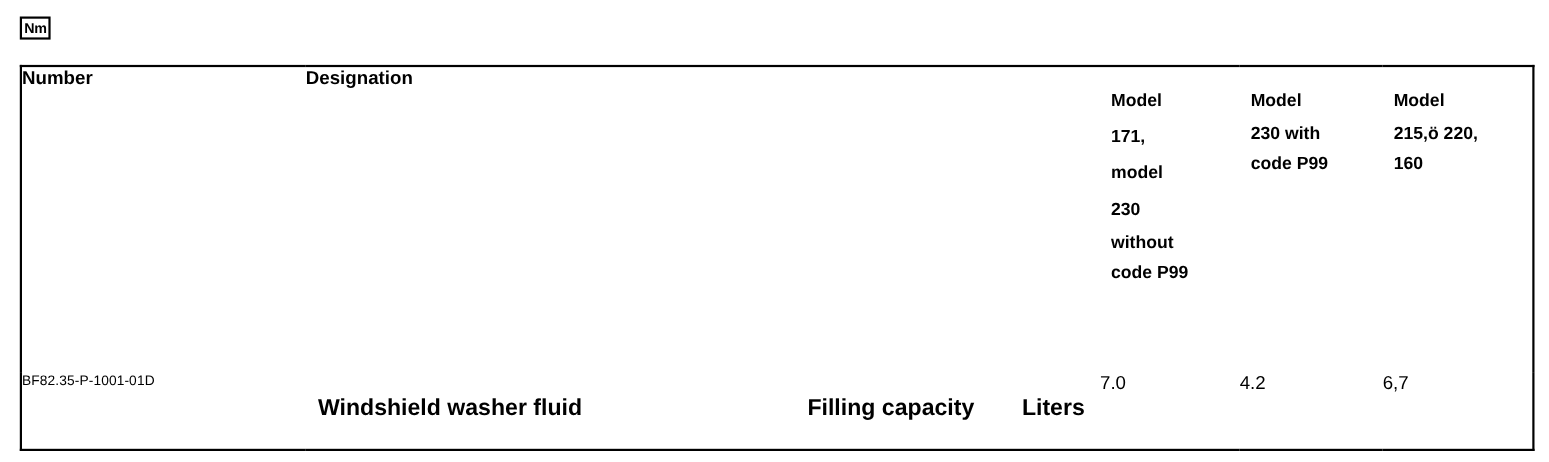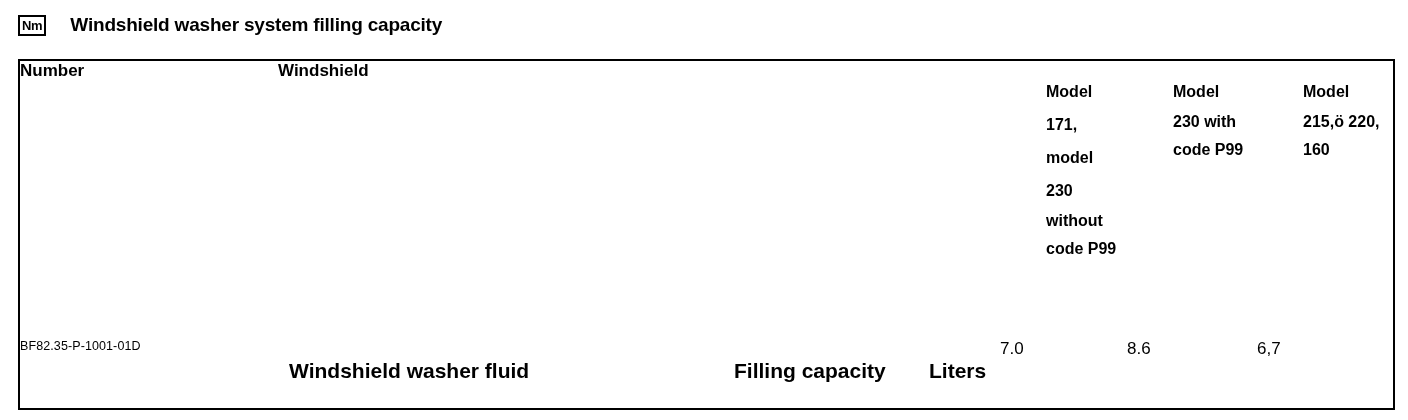--- a/index.html
+++ b/index.html
@@ -90,21 +90,20 @@
   .head-cell.model {
     padding: 14px 0 0 10px;
     font-size: 16px;
   }
   .model-lines {
     display: block;
   }
   .model-lines .ml {
     display: block;
     white-space: nowrap;
-    margin-left: 36px;
   }
   
   .model-lines .ml.loose { line-height: 33px; }
   .model-lines .ml.tight { line-height: 28px; }
 
   
   .body-row td { height: 70px; }
   .num-cell {
     padding: 14px 0 0 13px;
     font-size: 12.5px;
@@ -137,37 +136,36 @@
     font-weight: normal;
     white-space: nowrap;
     margin-top: 28px;
   }
 </style>
 </head>
 <body>
 
 <div class="title-row">
   <div class="unit-badge">Nm</div>
-  <div class="doc-title">Windshield washer system filling capacity</div>
 </div>
 
 <table class="spec-table">
   <colgroup>
     <col class="col-number">
     <col class="col-designation">
     <col class="col-m1">
     <col class="col-m2">
     <col class="col-m3">
   </colgroup>
 
   <tbody>
       <tr class="header-row">
     <td class="head-cell">Number</td>
 
-    <td class="head-cell vline">Windshield</td>
+    <td class="head-cell vline">Designation</td>
 
     <td class="head-cell model vline">
       <span class="model-lines">
         <span class="ml loose">Model</span>
         <span class="ml loose">171,</span>
         <span class="ml loose">model</span>
         <span class="ml loose">230</span>
         <span class="ml tight">without</span>
         <span class="ml tight">code P99</span>
       </span>
@@ -196,18 +194,18 @@
     <td class="desig-cell hline vline">
       <div class="desig-inner">
         <span class="desig-name">Windshield washer fluid</span>
         <span class="desig-measure">Filling capacity</span>
         <span class="desig-unit">Liters</span>
       </div>
     </td>
 
     <td class="val-cell hline vline">7.0</td>
 
-    <td class="val-cell hline vline">8.6</td>
+    <td class="val-cell hline vline">4.2</td>
 
     <td class="val-cell hline vline">6,7</td>
   </tr>
 </tbody>
   </table>
 
 </body></html>

